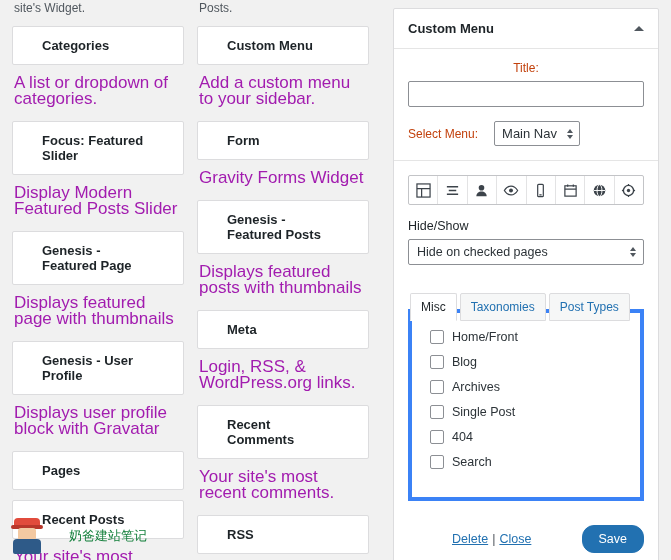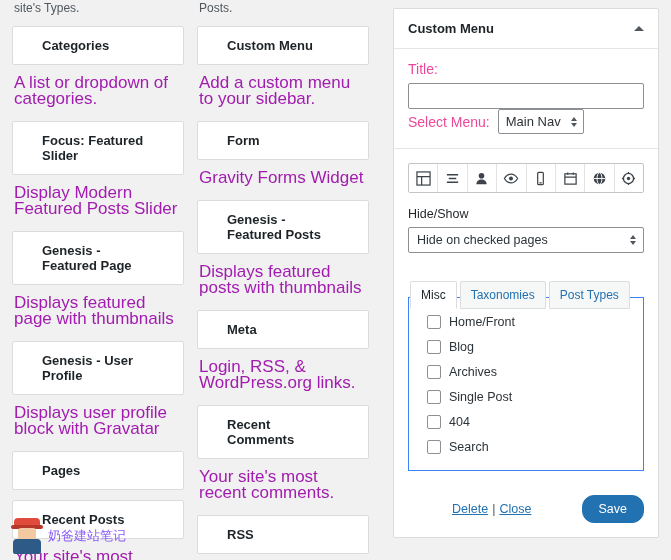--- a/index.html
+++ b/index.html
@@ -91,41 +91,42 @@
   .chevron-up {
     width: 0; height: 0;
     border-left: 5px solid transparent;
     border-right: 5px solid transparent;
     border-bottom: 5px solid #50575e;
   }
   .inspector-body {
     padding: 12px 14px 10px 14px;
   }
   .field-label {
-    font-size: 14px;
-    color: #ec4899;
+    font-size: 12px;
+    color: #c2410c;
     margin-bottom: 6px;
+    text-align: center;
   }
   .text-input {
     width: 100%;
     height: 26px;
     box-sizing: border-box;
     border: 1px solid #8c8f94;
     border-radius: 2px;
     background: #fff;
     padding: 3px 6px;
     font-family: "Liberation Sans", sans-serif;
     font-size: 13px;
     color: #2c3338;
   }
   .inline-row {
     display: flex;
     align-items: center;
-    gap: 8px;
-    margin-top: 0;
+    gap: 16px;
+    margin-top: 14px;
   }
   .inline-row .field-label { margin-bottom: 0; }
   .select {
     position: relative;
     border: 1px solid #8c8f94;
     border-radius: 2px;
     background: #fff;
     font-size: 13px;
     color: #2c3338;
     padding: 4px 22px 4px 7px;
@@ -212,23 +213,23 @@
     border-radius: 2px 2px 0 0;
     position: relative;
     top: 12px;
   }
   .tab.active {
     background: #fff;
     border-bottom-color: #fff;
     color: #1d2327;
   }
   .tab-panel {
-    border: 1px solid #3b82f6;
-    background: #fff;
-    padding: 12px 12px 10px 12px;
+    border: 4px solid #3b82f6;
+    background: #fff;
+    padding: 12px 12px 22px 12px;
     box-sizing: border-box;
   }
   .check-row {
     display: flex;
     align-items: center;
     gap: 8px;
     padding: 5px 0 6px 6px;
     font-size: 12.5px;
     color: #2c3338;
   }
@@ -275,22 +276,23 @@
     position: absolute;
     left: 10px;
     bottom: 6px;
     display: flex;
     align-items: center;
     gap: 4px;
     pointer-events: none;
   }
   .wm-text {
     font-size: 13px;
-    color: #8b5cf6;
+    color: #15803d;
     font-family: Liberation Mono, monospace;
+    margin-left: 21px;
   }
   .wm-avatar {
     width: 34px;
     height: 36px;
     position: relative;
   }
   .wm-avatar .hat {
     position: absolute; left: 4px; top: 0;
     width: 26px; height: 8px;
     background: #e14b3c; border-radius: 4px 4px 0 0;
@@ -317,21 +319,21 @@
   }
 </style>
 </head>
 <body>
 
 <div class="screen">
 
   <div class="widget-columns">
 
     <div class="wcol left">
-      <div class="widget-top-text">site's Types.</div>
+      <div class="widget-top-text">site's Widget.</div>
 
       <div class="widget-card">Categories</div>
       <div class="widget-desc">A list or dropdown of categories.</div>
 
       <div class="widget-card">Focus: Featured Slider</div>
       <div class="widget-desc">Display Modern Featured Posts Slider</div>
 
       <div class="widget-card">Genesis - Featured Page</div>
       <div class="widget-desc">Displays featured page with thumbnails</div>
 

